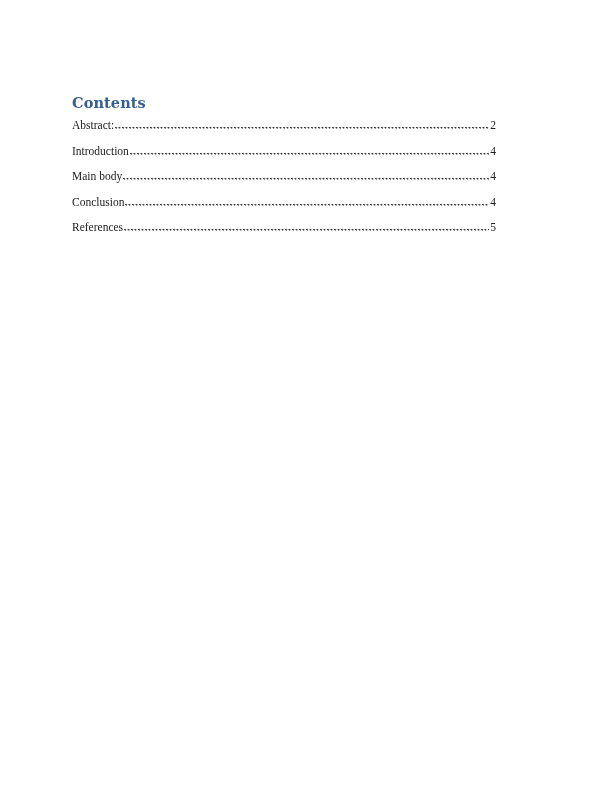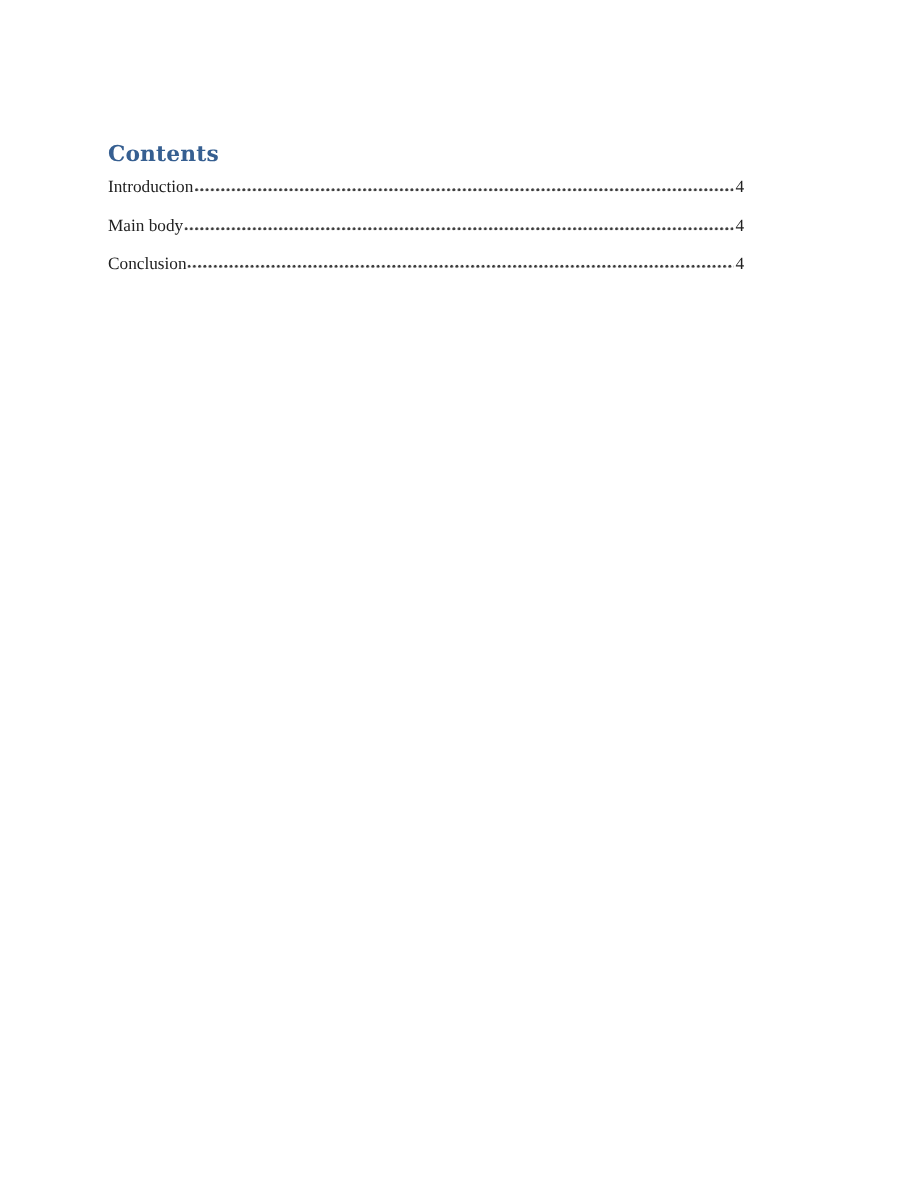--- a/index.html
+++ b/index.html
@@ -63,35 +63,45 @@
 </head>
 <body>
 
 <div class="page">
   <div class="content">
 
     <div class="toc-heading" style="color: rgb(54, 95, 145);">Contents</div>
 
     <div class="toc-list">
 
+      <div class="toc-entry">
+        <span class="toc-label">Abstract:</span>
+        <span class="toc-leader"></span>
+        <span class="toc-page">2</span>
+      </div>
 
       <div class="toc-entry">
         <span class="toc-label">Introduction</span>
         <span class="toc-leader"></span>
         <span class="toc-page">4</span>
       </div>
 
       <div class="toc-entry">
         <span class="toc-label">Main body</span>
         <span class="toc-leader"></span>
         <span class="toc-page">4</span>
       </div>
 
       <div class="toc-entry">
         <span class="toc-label">Conclusion</span>
         <span class="toc-leader"></span>
         <span class="toc-page">4</span>
       </div>
 
+      <div class="toc-entry">
+        <span class="toc-label">References</span>
+        <span class="toc-leader"></span>
+        <span class="toc-page">5</span>
+      </div>
 
     </div>
   </div>
 </div>
 
 </body></html>

